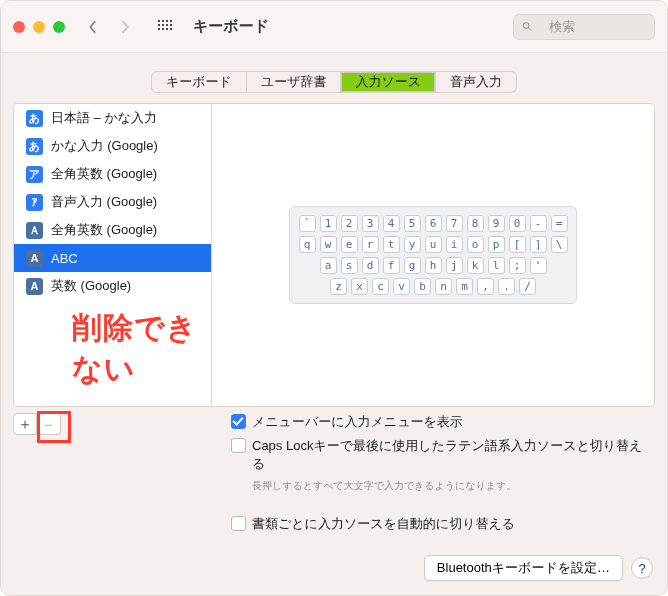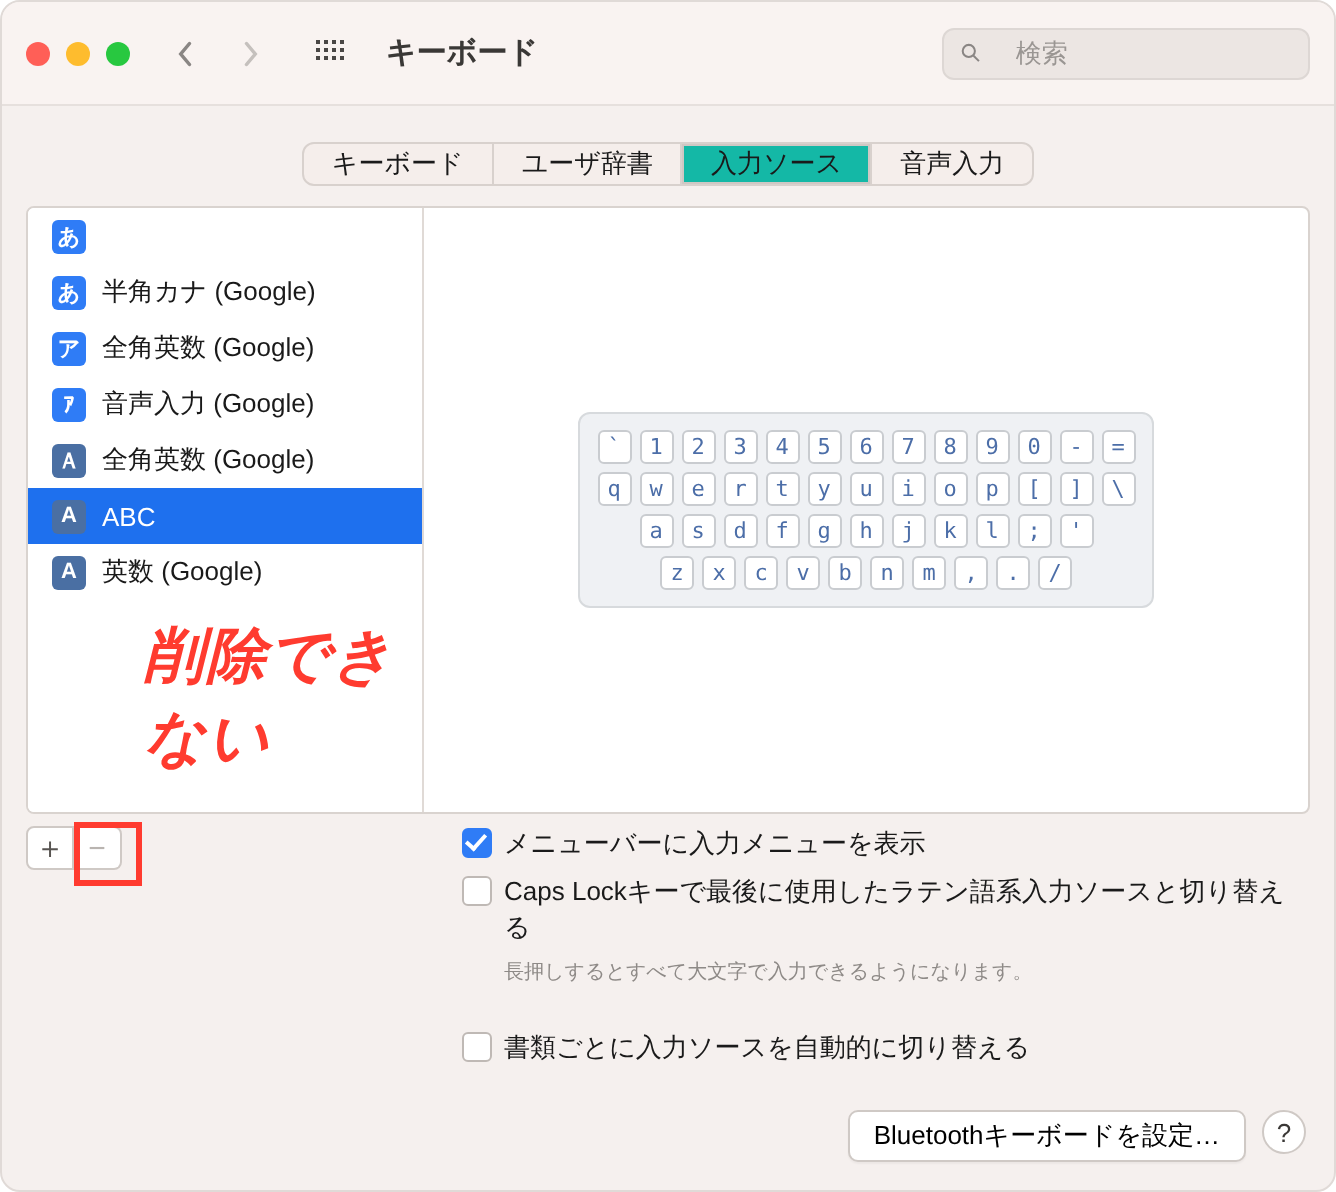--- a/index.html
+++ b/index.html
@@ -41,40 +41,40 @@
   .grid-btn {
     width:28px; height:22px; display:flex; align-items:center; justify-content:center;
     color:#4a4745; margin-left:6px; margin-right:6px;
   }
   .grid-btn svg { width:14px; height:14px; }
   .title { font-size:15px; font-weight:600; color:#3a3836; }
   .spacer { flex:1; }
   .searchwrap {
     display:flex; align-items:center; gap:17px;
     background:#ece6e3; border:1px solid #ddd7d4; border-radius:6px;
-    padding:4px 8px; width:184px; height:26px;
+    padding:4px 8px; width:142px; height:26px;
   }
   .searchwrap svg { width:13px; height:13px; color:#8a8684; }
   .searchwrap input {
     border:none; background:transparent; outline:none; font-size:13px;
     color:#3a3836; width:100%;
   }
   .searchwrap input::placeholder { color:#9a9693; }
 
   .tabs {
     display:flex; justify-content:center; gap:0; margin:18px 0 10px 0;
   }
   .seg {
     background:#f5eeeb; border:1px solid #d8d1cd; padding:4px 14px;
     font-size:13px; display:flex; align-items:center; height:22px;
   }
   .seg:first-child { border-radius:6px 0 0 6px; }
   .seg:last-child { border-radius:0 6px 6px 0; }
   .seg + .seg { border-left:none; }
-  .seg.active { background:#14b8a6; font-weight:400; box-shadow:inset 0 0 0 1px #cfc8c4; }
+  .seg.active { background:#84cc16; font-weight:400; box-shadow:inset 0 0 0 1px #cfc8c4; }
 
   .panel {
     margin:0 12px;
     background:#fff;
     border:1px solid #d9d3cf;
     border-radius:4px;
     display:flex;
     height:304px;
     overflow:hidden;
   }
@@ -119,21 +119,20 @@
     color:#4c6ea8; min-width:17px; height:17px;
     display:flex; align-items:center; justify-content:center;
   }
 
   .annotation {
     position:absolute;
     left:58px; bottom:16px;
     color:#ff3b2f; font-size:30px; font-weight:700;
     letter-spacing:1px;
     z-index:5;
-    font-style:italic;
   }
 
   .below {
     display:flex; margin:6px 12px 0 12px; gap:10px;
   }
   .addrm {
     display:flex; gap:0;
     position:relative;
   }
   .sqbtn {
@@ -162,21 +161,21 @@
   }
   .cb.on { background:#2f7cf6; border-color:#2f7cf6; }
   .cb.on::after {
     content:""; position:absolute; left:3px; top:0px;
     width:4px; height:8px; border:solid #fff; border-width:0 2px 2px 0;
     transform:rotate(42deg);
   }
   .hint { font-size:10px; color:#8e8a87; margin-left:21px; }
 
   .bottombar {
-    display:flex; justify-content:flex-end; align-items:flex-start; gap:8px;
+    display:flex; justify-content:flex-end; align-items:center; gap:8px;
     padding:14px 14px 14px 0;
     margin-top:auto;
   }
   .btbtn {
     background:#fff; border:1px solid #cfc9c5; border-radius:5px;
     padding:3px 12px; font-size:13px;
     box-shadow:0 1px 1px rgba(0,0,0,.04);
   }
   .helpbtn {
     width:22px; height:22px; border-radius:50%; border:1px solid #cfc9c5;
@@ -238,24 +237,25 @@
       <div class="seg">キーボード</div>
       <div class="seg">ユーザ辞書</div>
       <div class="seg active">入力ソース</div>
       <div class="seg">音声入力</div>
     </div>
 
   <div class="panel">
     <div class="sourcelist" id="sourcelist">
       <div class="src-item">
           <span class="ico a-type">あ</span>
+          <span>日本語 – かな入力</span>
         </div>
         <div class="src-item">
           <span class="ico a-type">あ</span>
-          <span>半角カナ (Google)</span>
+          <span>かな入力 (Google)</span>
         </div>
         <div class="src-item">
           <span class="ico ka-type">ア</span>
           <span>全角英数 (Google)</span>
         </div>
         <div class="src-item">
           <span class="ico ka-type">ｱ</span>
           <span>音声入力 (Google)</span>
         </div>
         <div class="src-item">

